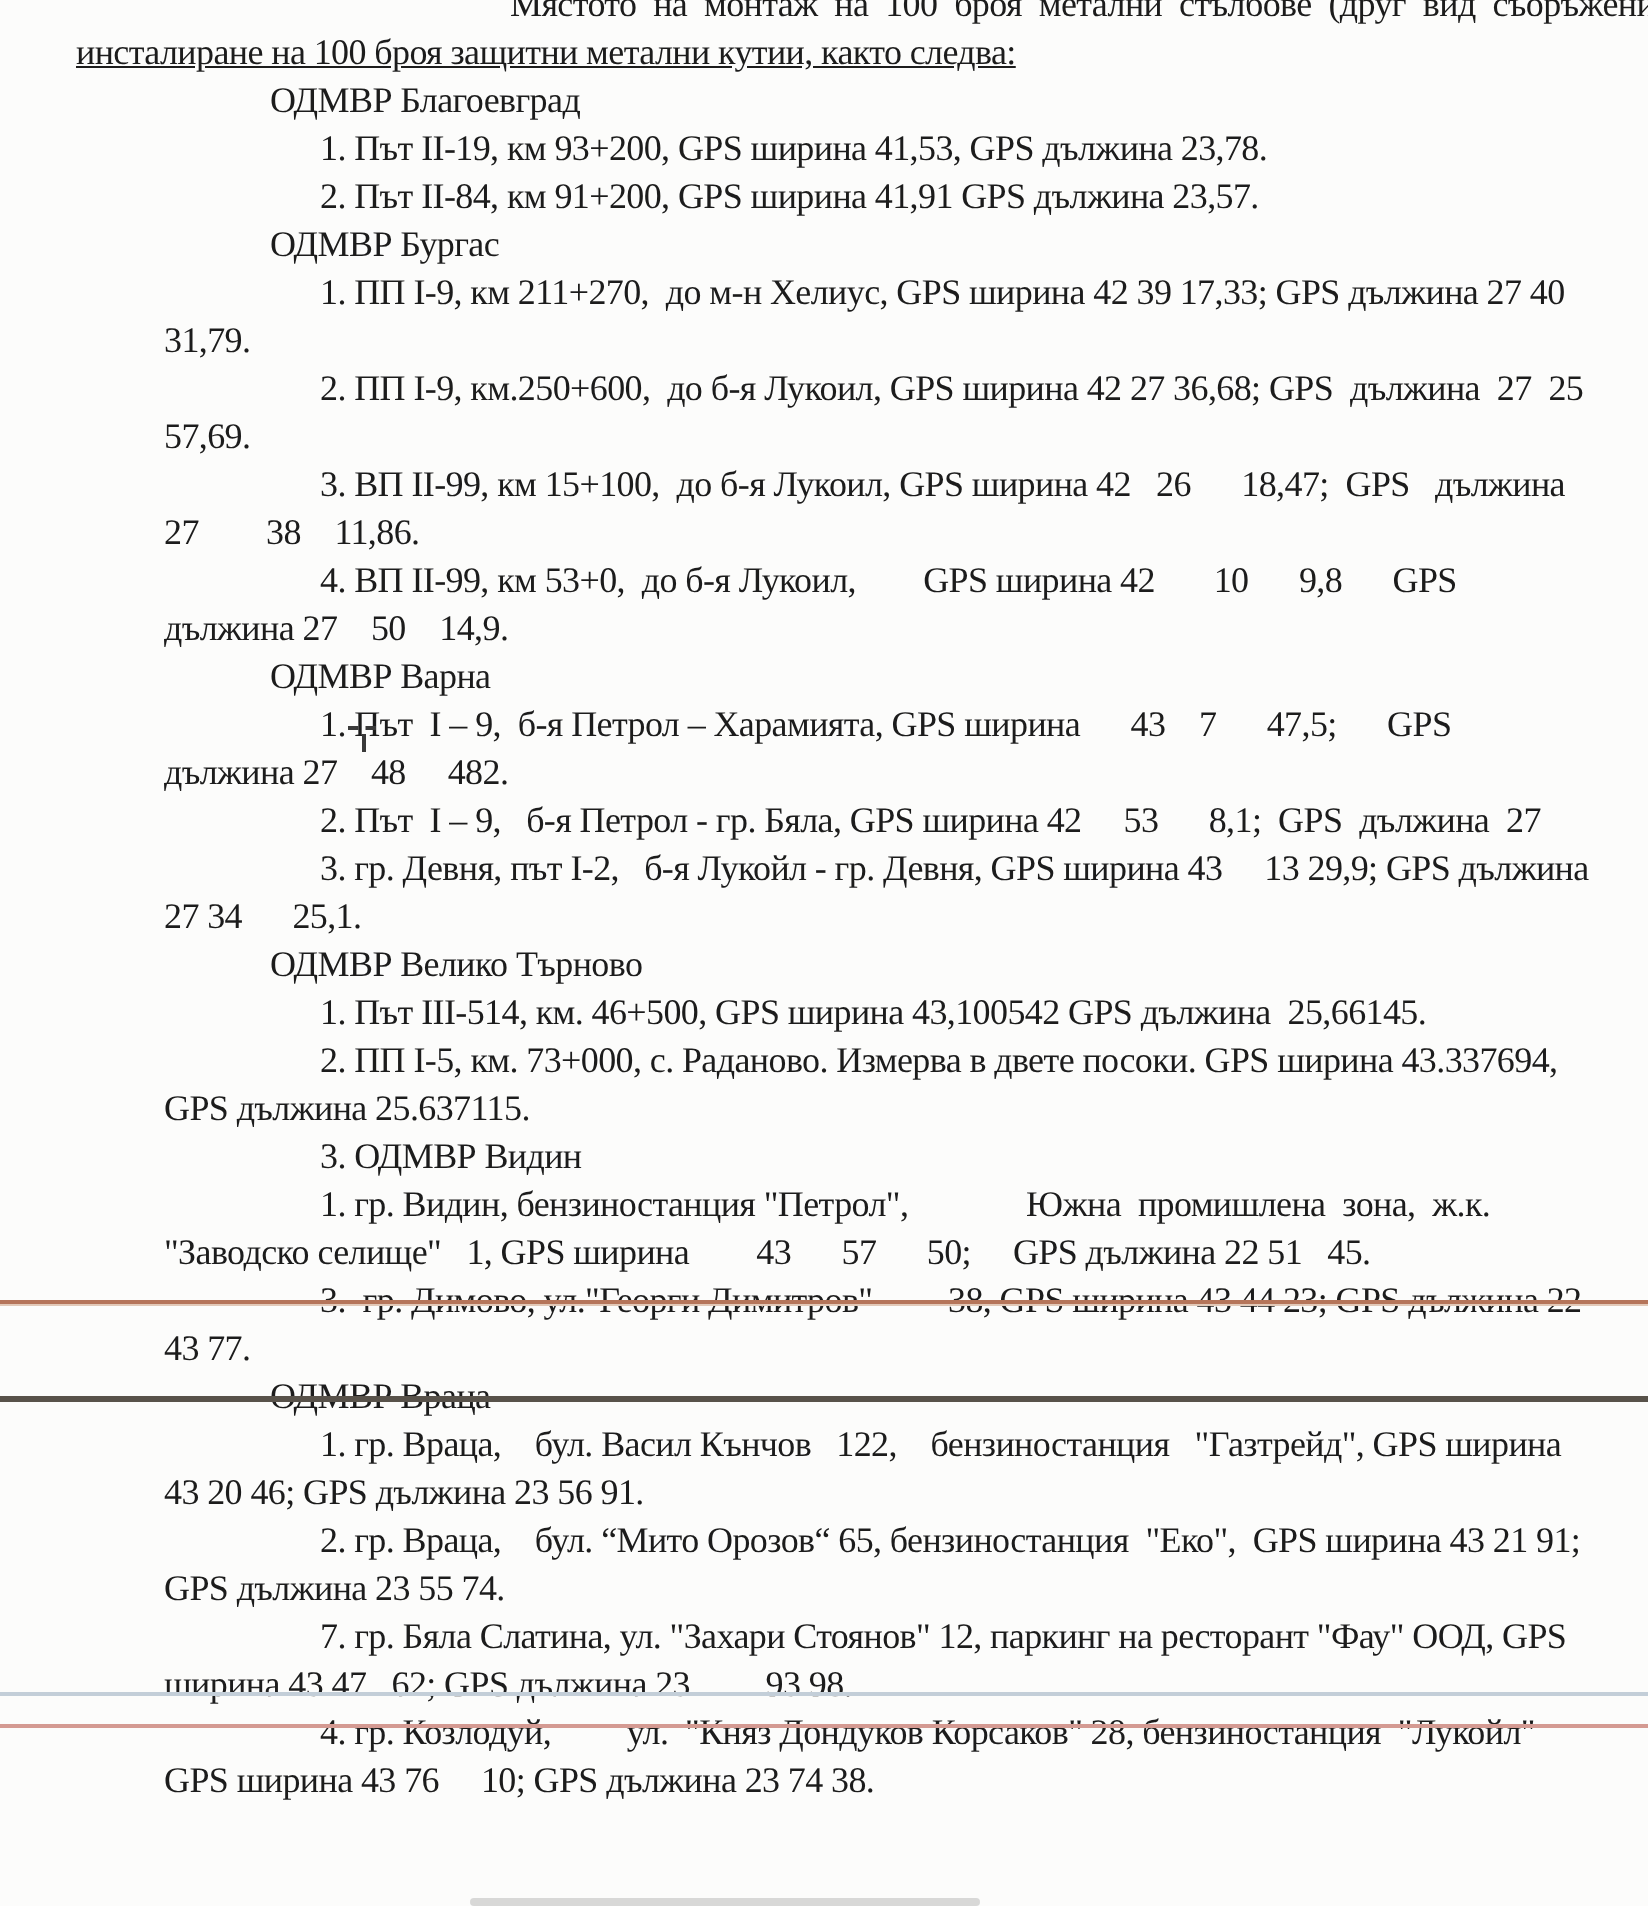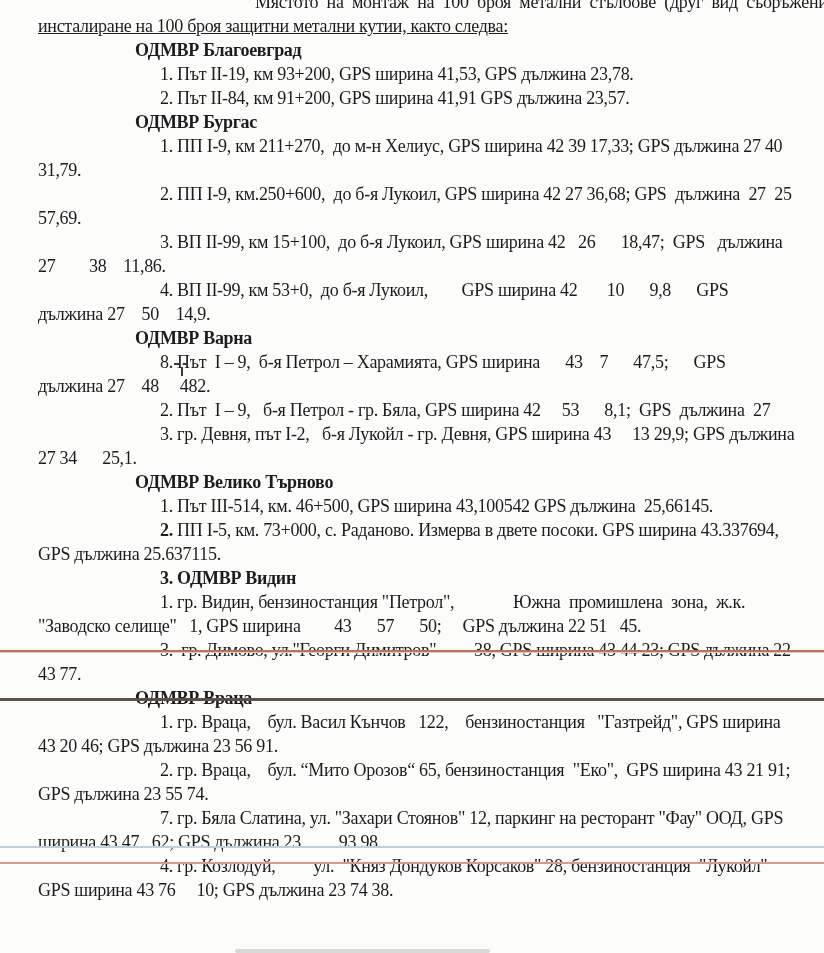--- a/index.html
+++ b/index.html
@@ -22,22 +22,22 @@
     font-size:18px;
     line-height:24px;
     height:24px;
     letter-spacing:-0.3px;
     overflow:visible;
   }
   .t-intro-first{padding-left:217px;}
   .t-intro{padding-left:0;text-decoration:underline;}
   .t-heading{padding-left:97px;font-weight:bold;}
   .t-item{padding-left:122px;}
-  .t-cont{padding-left:0;}
-  .bold{font-weight:bold;}
+  .t-cont{padding-left:0;margin-left:44px;}
+  .bold{font-weight:normal;}
   .artifact-line{
     position:absolute;
     left:0;width:824px;
     pointer-events:none;
   }
   .cursor-dash-h{
     position:absolute;left:174px;top:363px;width:14px;height:0;
     border-top:2px dashed #3a3a3a;
   }
   .cursor-dash-v{
@@ -62,21 +62,21 @@
       <div class="line t-heading bold">ОДМВР Бургас</div>
       <div class="line t-item">1. ПП I-9, км 211+270,  до м-н Хелиус, GPS ширина 42 39 17,33; GPS дължина 27 40</div>
       <div class="line t-cont">31,79.</div>
       <div class="line t-item">2. ПП I-9, км.250+600,  до б-я Лукоил, GPS ширина 42 27 36,68; GPS  дължина  27  25</div>
       <div class="line t-cont">57,69.</div>
       <div class="line t-item">3. ВП II-99, км 15+100,  до б-я Лукоил, GPS ширина 42   26      18,47;  GPS   дължина</div>
       <div class="line t-cont">27        38    11,86.</div>
       <div class="line t-item">4. ВП II-99, км 53+0,  до б-я Лукоил,        GPS ширина 42       10      9,8      GPS</div>
       <div class="line t-cont">дължина 27    50    14,9.</div>
       <div class="line t-heading bold">ОДМВР Варна</div>
-      <div class="line t-item">8. Път  I – 9,  б-я Петрол – Харамията, GPS ширина      43    7      47,5;      GPS</div>
+      <div class="line t-item">1. Път  I – 9,  б-я Петрол – Харамията, GPS ширина      43    7      47,5;      GPS</div>
       <div class="line t-cont">дължина 27    48     482.</div>
       <div class="line t-item">2. Път  I – 9,   б-я Петрол - гр. Бяла, GPS ширина 42     53      8,1;  GPS  дължина  27</div>
       <div class="line t-item">3. гр. Девня, път I-2,   б-я Лукойл - гр. Девня, GPS ширина 43     13 29,9; GPS дължина</div>
       <div class="line t-cont">27 34      25,1.</div>
       <div class="line t-heading bold">ОДМВР Велико Търново</div>
       <div class="line t-item">1. Път III-514, км. 46+500, GPS ширина 43,100542 GPS дължина  25,66145.</div>
       <div class="line t-item"><span class="bold">2.</span> ПП I-5, км. 73+000, с. Раданово. Измерва в двете посоки. GPS ширина 43.337694,</div>
       <div class="line t-cont">GPS дължина 25.637115.</div>
       <div class="line t-item bold">3. ОДМВР Видин</div>
       <div class="line t-item">1. гр. Видин, бензиностанция "Петрол",              Южна  промишлена  зона,  ж.к.</div>

